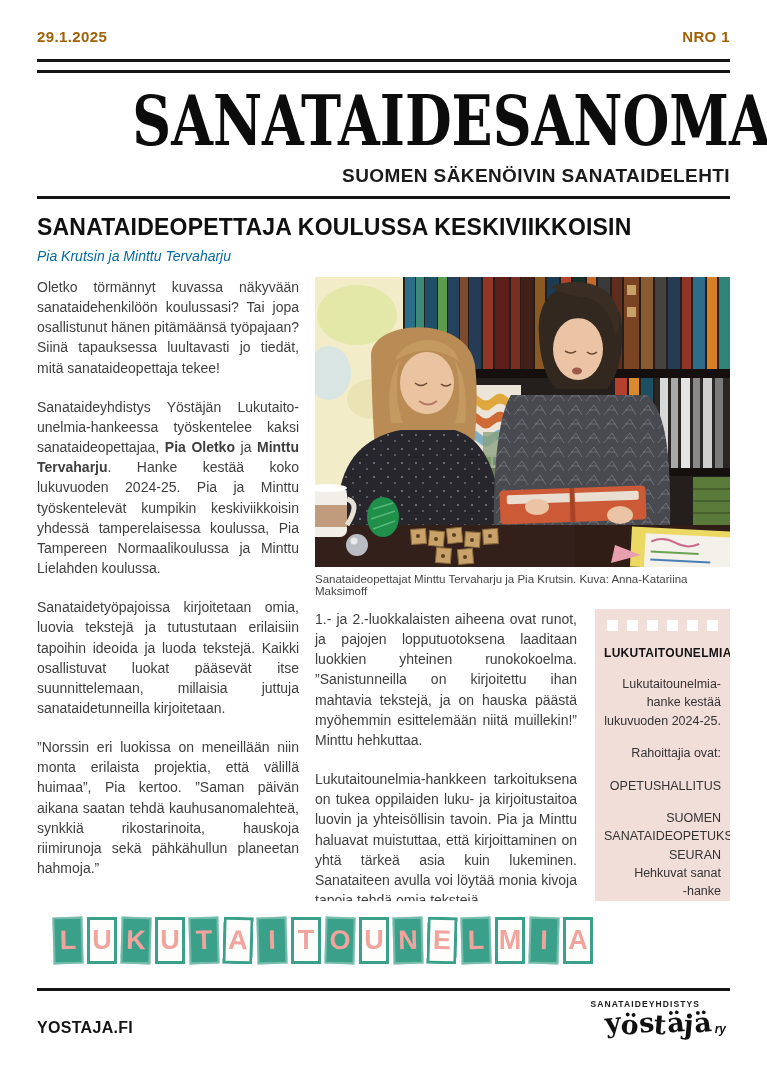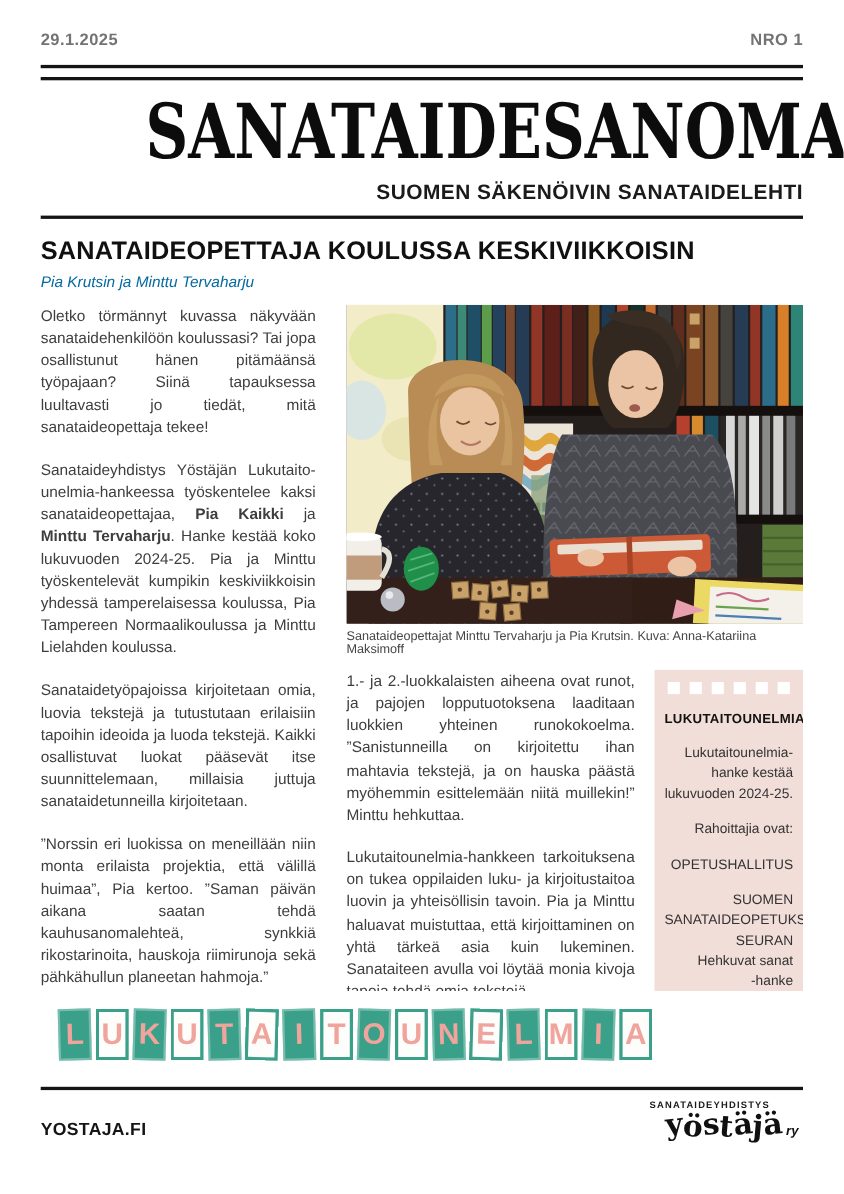--- a/index.html
+++ b/index.html
@@ -3,34 +3,34 @@
 <meta charset="utf-8">
 <style>
   html,body { margin:0; padding:0; background:#ffffff; }
   * { box-sizing:border-box; }
   .page {
     width:767px; height:1085px; background:#fff; overflow:hidden;
     padding:0 37px; font-family:"Liberation Sans", sans-serif; color:#111;
     position:relative;
   }
   .topbar { padding-top:28px; display:flex; justify-content:space-between;
-    font-weight:bold; font-size:15px; letter-spacing:.4px; color:#737373; }
+    font-weight:bold; font-size:15px; letter-spacing:.4px; color:#a16207; }
   .rule { height:3px; background:#141414; }
   .rule-a { margin-top:14px; }
   .rule-b { margin-top:8px; }
   .rule-c { margin-top:9px; }
   .masthead-row { margin-top:4px; height:88px; display:flex; align-items:center; position:relative; }
   .masthead { flex:1; margin:0; text-align:center; font-family:"DejaVu Serif", serif;
     font-weight:bold; font-size:69px; line-height:84px; white-space:nowrap;
     transform:scaleX(.78); transform-origin:50% 50%; letter-spacing:0; color:#0c0c0c; }
   .subtitle { text-align:right; font-size:19px; font-weight:bold; letter-spacing:.4px;
     margin-top:0; color:#1b1b1b; }
   .headline { margin:15px 0 0; font-size:23px; font-weight:bold; letter-spacing:.2px; color:#101010; }
   .byline { margin-top:7px; font-style:italic; font-size:14px; color:#0369a1; }
-  .content { margin-top:13px; display:flex; gap:28px; height:624px; overflow:hidden; }
+  .content { margin-top:13px; display:flex; gap:16px; height:624px; overflow:hidden; }
   .col { width:262px; font-size:14px; line-height:1.44; color:#3e3e3e; text-align:justify; }
   .col p { margin:0 0 19px; }
   .right-area { width:415px; }
   .photo { display:block; width:415px; height:290px; }
   .caption { margin-top:6px; font-size:11.5px; color:#454545; }
   .columns-row { margin-top:12px; display:flex; gap:18px; }
   .col-mid { width:262px; }
   .sidebar { width:135px; min-height:293px; background:#f2ded8; padding:11px 9px 8px;
     text-align:right; }
   .film-row { display:flex; justify-content:space-between; padding:0 3px; margin-bottom:15px; }
@@ -80,21 +80,21 @@
   <div class="subtitle">SUOMEN SÄKENÖIVIN SANATAIDELEHTI</div>
 
   <div class="rule rule-c"></div>
 
   <h2 class="headline">SANATAIDEOPETTAJA KOULUSSA KESKIVIIKKOISIN</h2>
   <div class="byline">Pia Krutsin ja Minttu Tervaharju</div>
 
   <div class="content">
     <div id="left-col" class="col">
         <p><span>Oletko törmännyt kuvassa näkyvään sanataidehenkilöön koulussasi? Tai jopa osallistunut hänen pitämäänsä työpajaan? Siinä tapauksessa luultavasti jo tiedät, mitä sanataideopettaja tekee!</span></p>
-        <p><span>Sanataideyhdistys Yöstäjän Lukutaito­unelmia-hankeessa työskentelee kaksi sanataideopettajaa, </span><b>Pia Kaikki</b><span> ja </span><b>Minttu Tervaharju</b><span>. Hanke kestää koko lukuvuoden 2024-25. Pia ja Minttu työskentelevät kumpikin keskiviikkoisin yhdessä tamperelaisessa koulussa, Pia Tampereen Normaalikoulussa ja Minttu Lielahden koulussa.</span></p>
+        <p><span>Sanataideyhdistys Yöstäjän Lukutaito­unelmia-hankeessa työskentelee kaksi sanataideopettajaa, </span><b>Pia Oletko</b><span> ja </span><b>Minttu Tervaharju</b><span>. Hanke kestää koko lukuvuoden 2024-25. Pia ja Minttu työskentelevät kumpikin keskiviikkoisin yhdessä tamperelaisessa koulussa, Pia Tampereen Normaalikoulussa ja Minttu Lielahden koulussa.</span></p>
         <p><span>Sanataidetyöpajoissa kirjoitetaan omia, luovia tekstejä ja tutustutaan erilaisiin tapoihin ideoida ja luoda tekstejä. Kaikki osallistuvat luokat pääsevät itse suunnittelemaan, millaisia juttuja sanataidetunneilla kirjoitetaan.</span></p>
         <p><span>”Norssin eri luokissa on meneillään niin monta erilaista projektia, että välillä huimaa”, Pia kertoo. ”Saman päivän aikana saatan tehdä kauhusanomalehteä, synkkiä rikostarinoita, hauskoja riimirunoja sekä pähkähullun planeetan hahmoja.”</span></p>
         <p><span>Lielahden sanataidepajoissa on tähän mennessä laadittu muun muassa fantasiamaailman matkailumainoksia sekä salapoliisiaiheinen sanomalehti.</span></p>
       </div>
 
     <div class="right-area">
       <svg class="photo" viewBox="0 0 415 290" aria-hidden="true">
         <defs>
           <pattern id="speck" width="14" height="14" patternUnits="userSpaceOnUse">
             <rect width="14" height="14" fill="#26262c"></rect>

